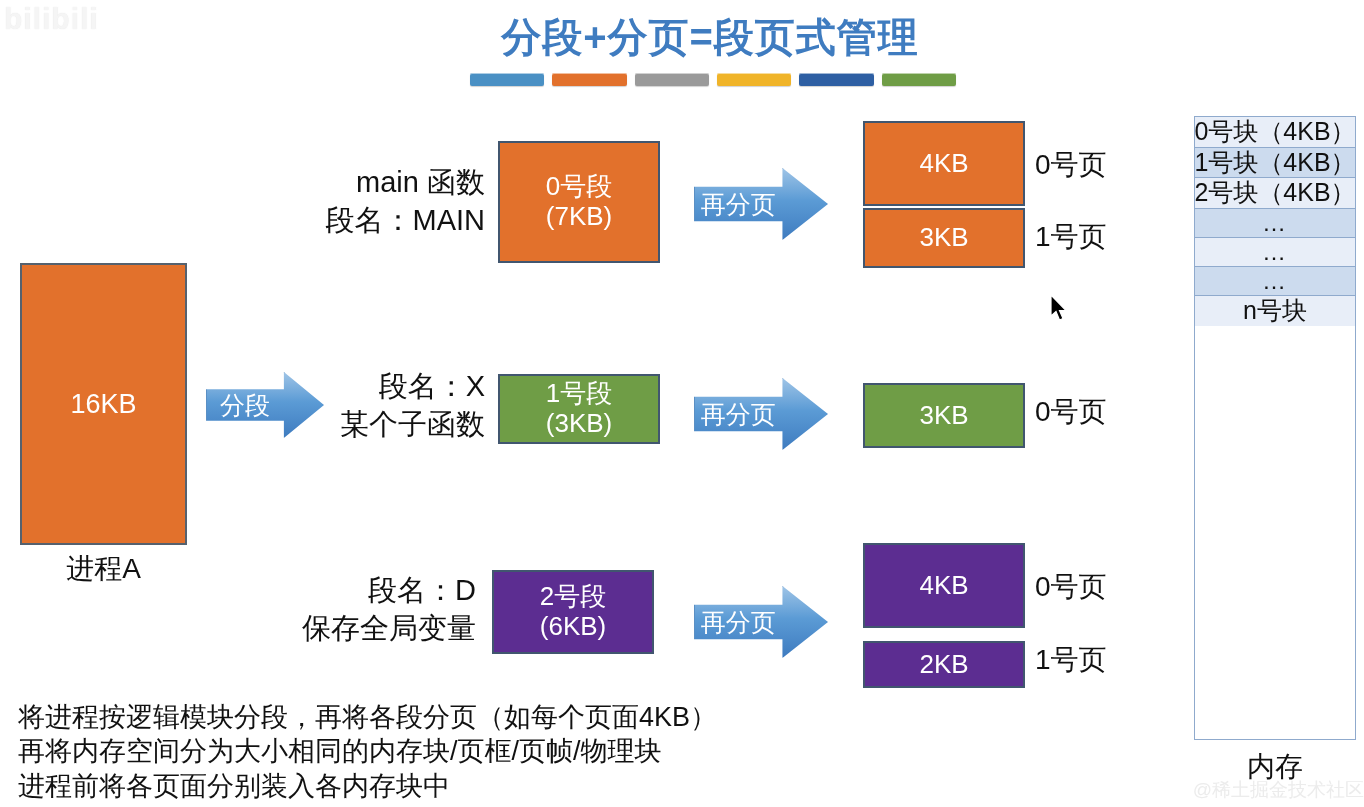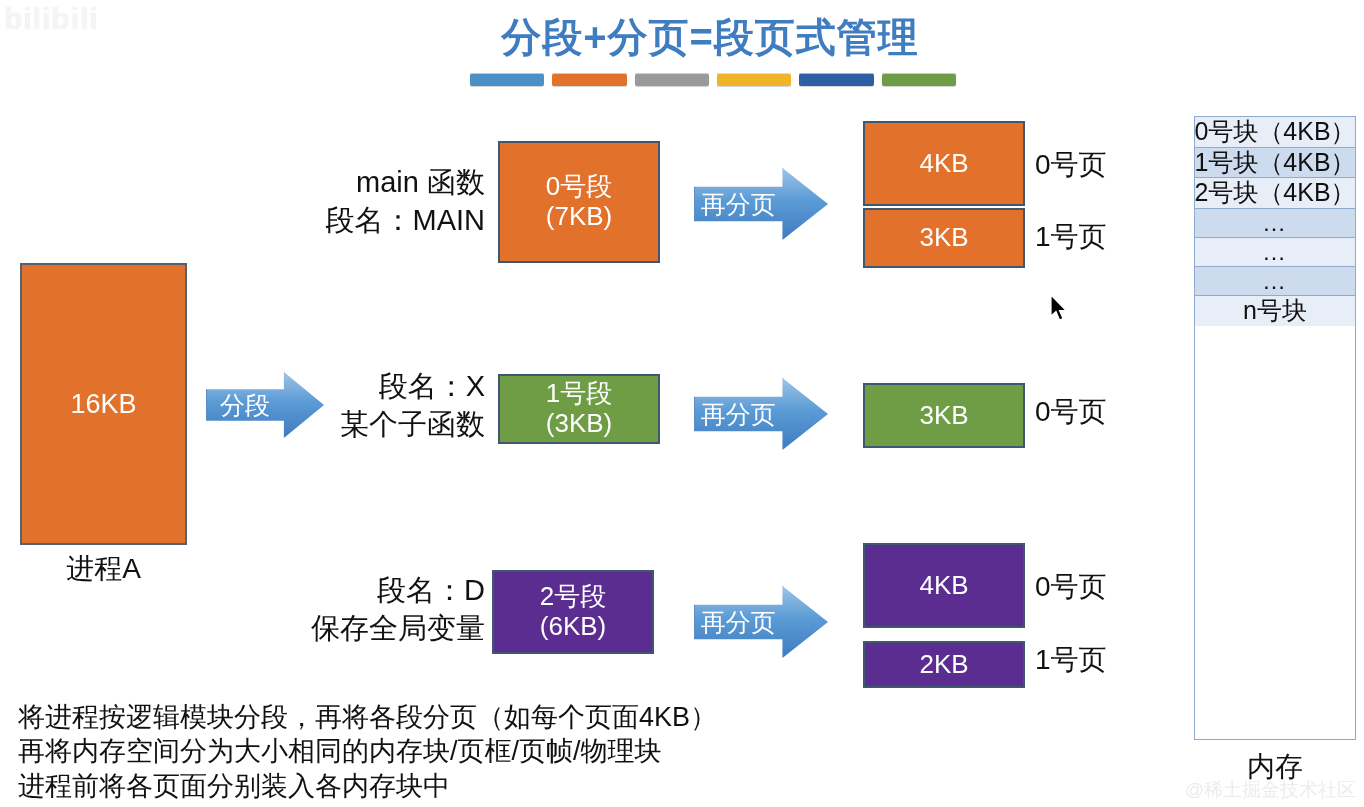--- a/index.html
+++ b/index.html
@@ -25,21 +25,21 @@
     font-family: "Liberation Sans", sans-serif;
     font-size: 30px;
     font-weight: bold;
     color: rgba(245,245,245,0.95);
     letter-spacing: 1px;
     white-space: nowrap;
     text-shadow: 0 0 1px rgba(200,200,200,0.5);
   }
   .wm-juejin {
     position: absolute;
-    right: 8px; bottom: 4px;
+    right: 0; bottom: 4px;
     font-size: 19px;
     color: #ececec;
     white-space: nowrap;
   }
 
   
   .title {
     position: absolute;
     left: 470px; top: 10px;
     width: 480px;
@@ -102,21 +102,21 @@
   .seg-desc {
     position: absolute;
     text-align: right;
     font-size: 29px;
     line-height: 1.32;
     color: #111111;
     white-space: nowrap;
   }
   #seg-desc-0 { left: 180px; top: 163px; width: 305px; }
   #seg-desc-1 { left: 180px; top: 367px; width: 305px; }
-  #seg-desc-2 { left: 170px; top: 571px; width: 315px; }
+  #seg-desc-2 { left: 161px; top: 571px; width: 315px; }
 
   
   #seg-box-0 { left: 498px; top: 141px; width: 162px; height: 122px; background: #e2712c; }
   #seg-box-1 { left: 498px; top: 374px; width: 162px; height: 70px;  background: #70a council; }
   #seg-box-1 { left: 498px; top: 374px; width: 162px; height: 70px;  background: #6f9d46; }
   #seg-box-2 { left: 492px; top: 570px; width: 162px; height: 84px;  background: #5c2d91; }
 
   
   .arrow {
     position: absolute;

